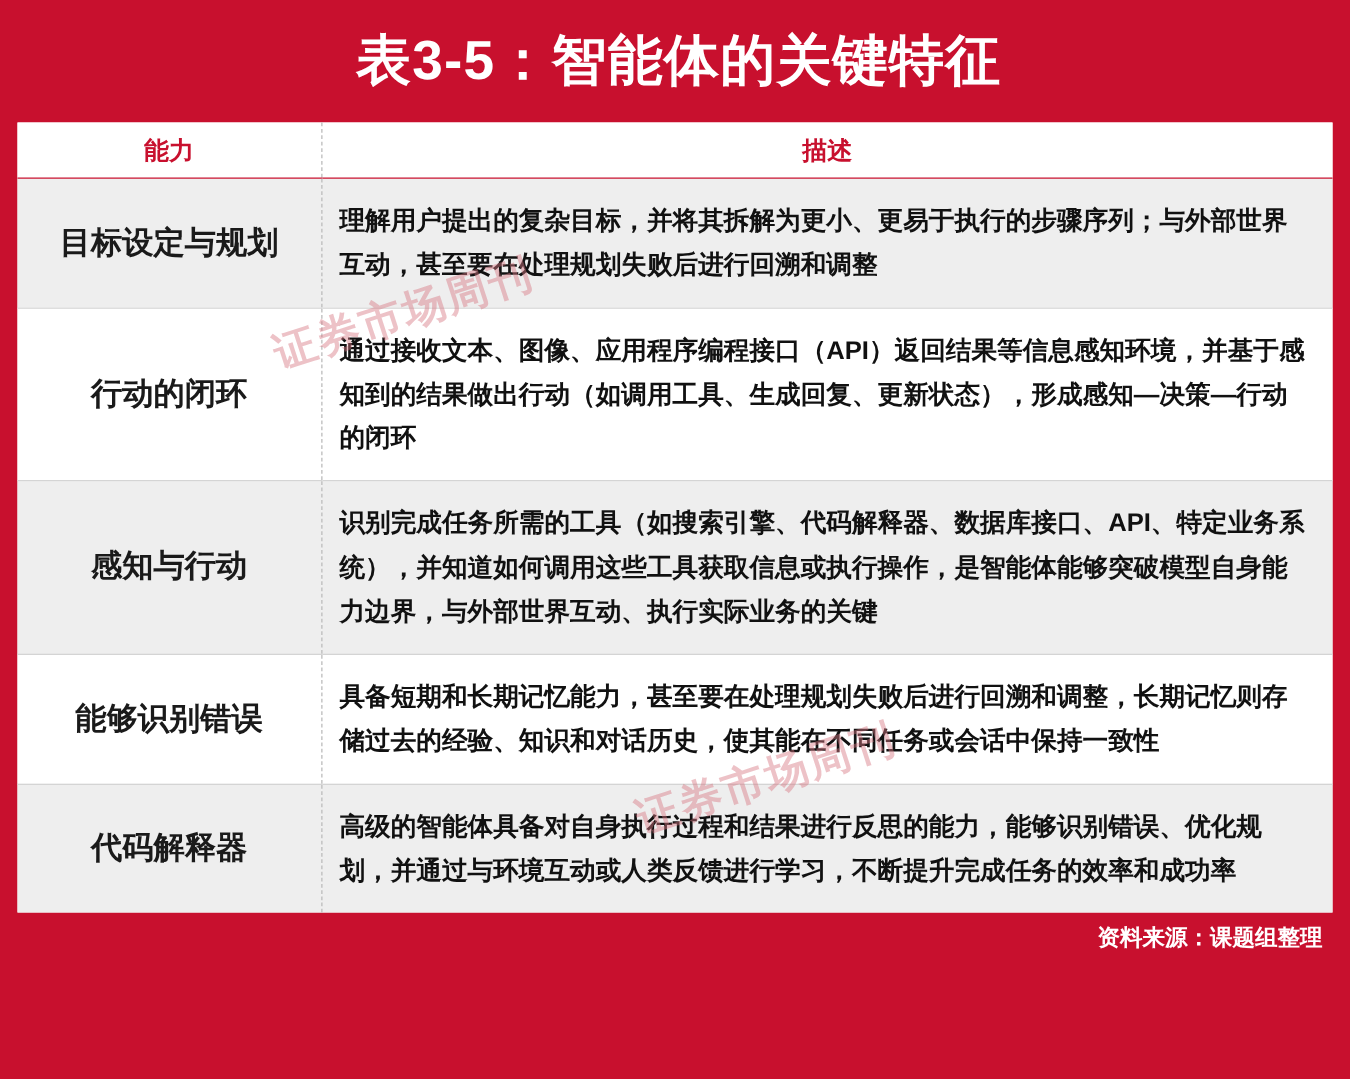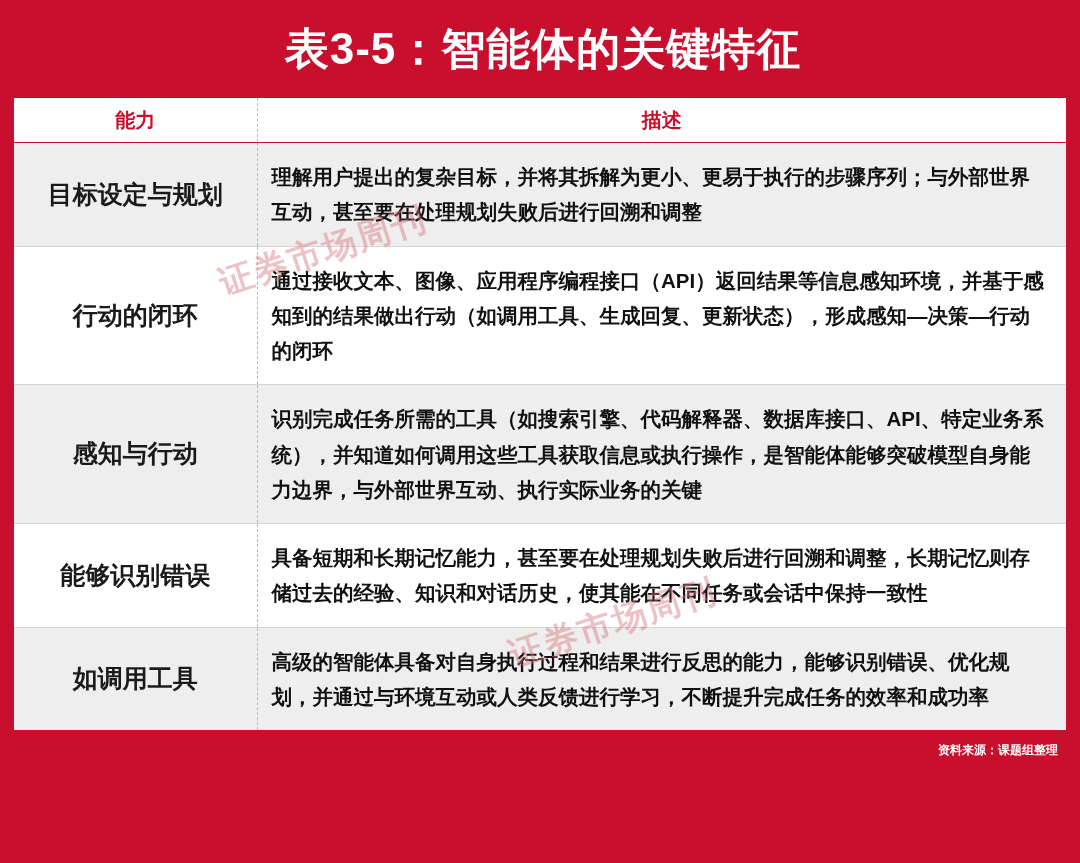--- a/index.html
+++ b/index.html
@@ -98,21 +98,21 @@
     height: 40px;
     display: flex;
     align-items: center;
     justify-content: flex-end;
     background: #c8102e;
     padding-right: 14px;
     box-sizing: border-box;
   }
   .footer-text {
     color: #ffffff;
-    font-size: 12px;
+    font-size: 18px;
     font-weight: bold;
   }
   
   .wm {
     position: absolute;
     color: rgba(214, 120, 130, 0.45);
     font-size: 34px;
     font-weight: bold;
     transform: rotate(-18deg);
     white-space: nowrap;
@@ -154,21 +154,21 @@
         </tr>
         <tr class="row-alt sep">
           <td class="cap">感知与行动</td>
           <td class="desc">识别完成任务所需的工具（如搜索引擎、代码解释器、数据库接口、API、特定业务系统），并知道如何调用这些工具获取信息或执行操作，是智能体能够突破模型自身能力边界，与外部世界互动、执行实际业务的关键</td>
         </tr>
         <tr class="row-plain sep">
           <td class="cap">能够识别错误</td>
           <td class="desc">具备短期和长期记忆能力，甚至要在处理规划失败后进行回溯和调整，长期记忆则存储过去的经验、知识和对话历史，使其能在不同任务或会话中保持一致性</td>
         </tr>
         <tr class="row-alt">
-          <td class="cap">如调用工具</td>
+          <td class="cap">代码解释器</td>
           <td class="desc">高级的智能体具备对自身执行过程和结果进行反思的能力，能够识别错误、优化规划，并通过与环境互动或人类反馈进行学习，不断提升完成任务的效率和成功率</td>
         </tr>
       </tbody>
     </table>
   </div>
 
   <div class="footer-band">
     <div class="footer-text">资料来源：课题组整理</div>
   </div>
 

